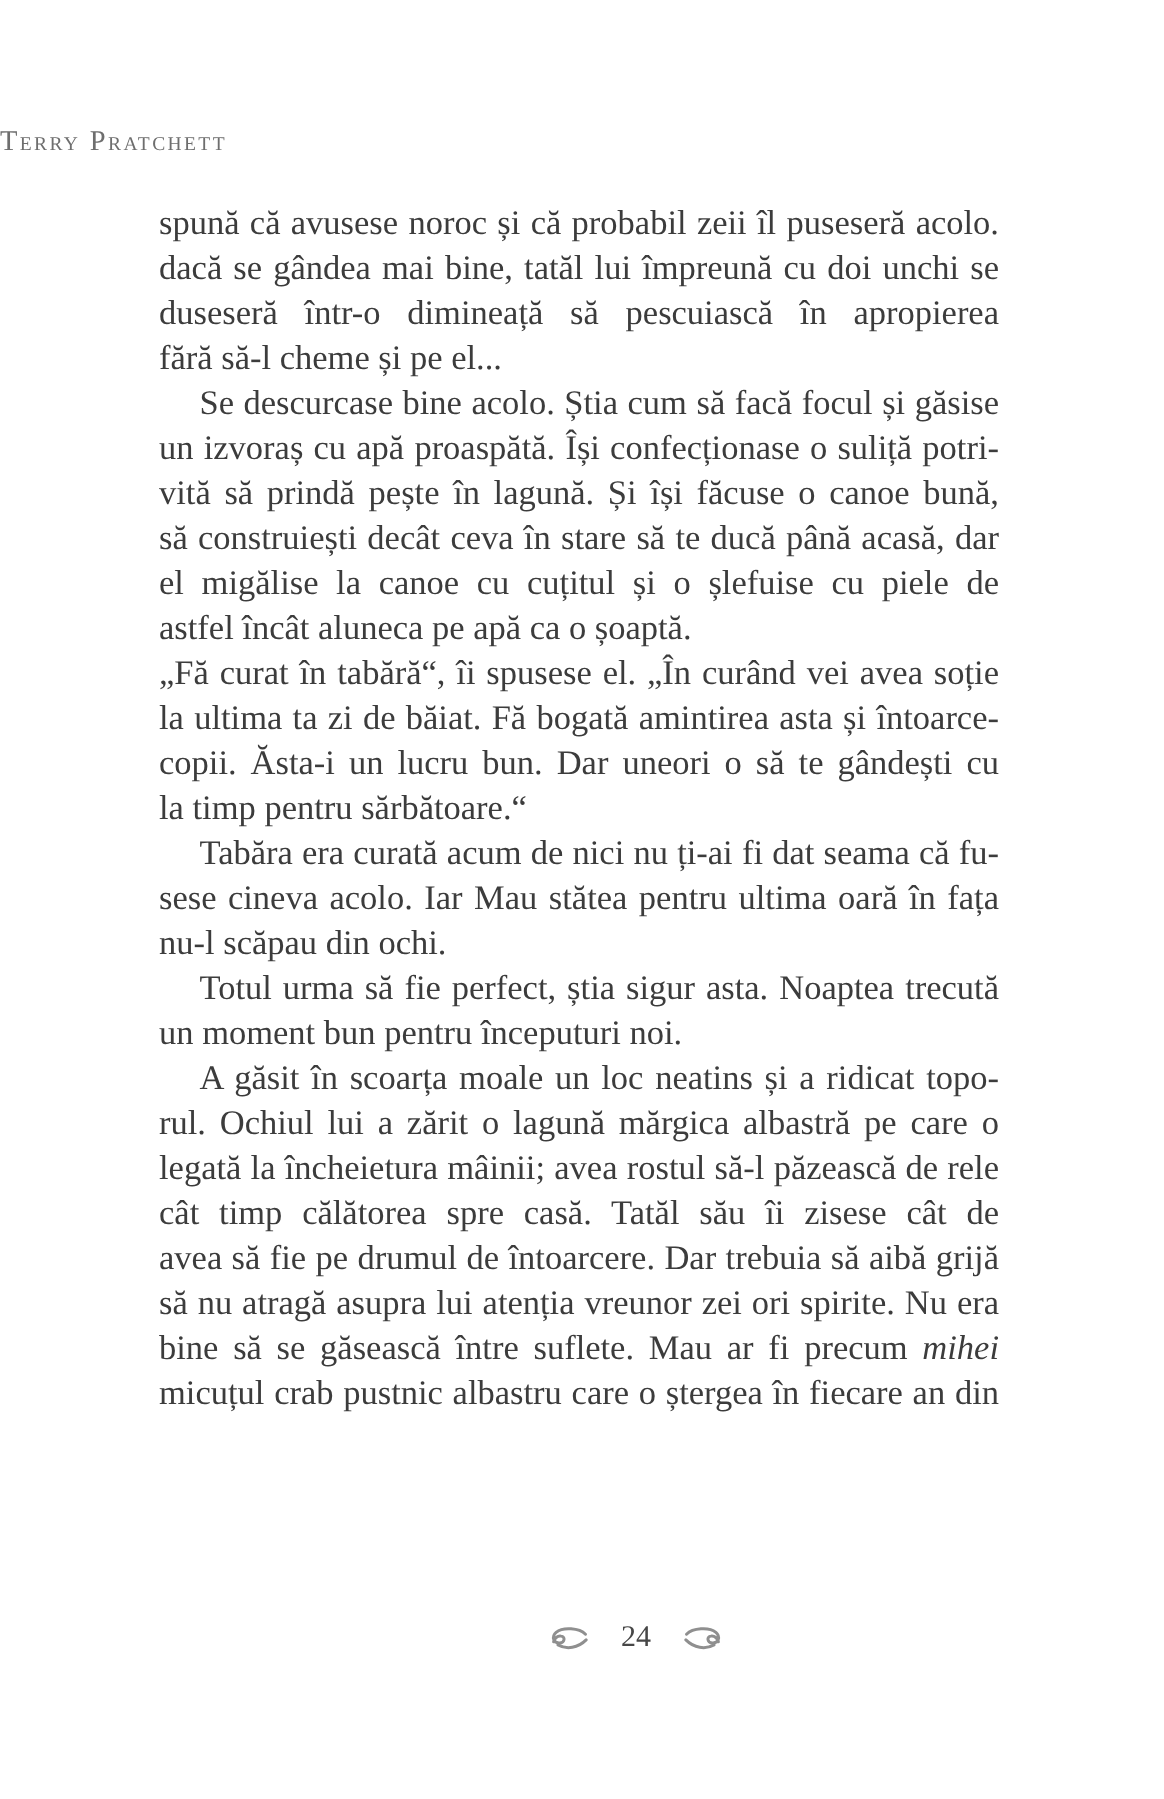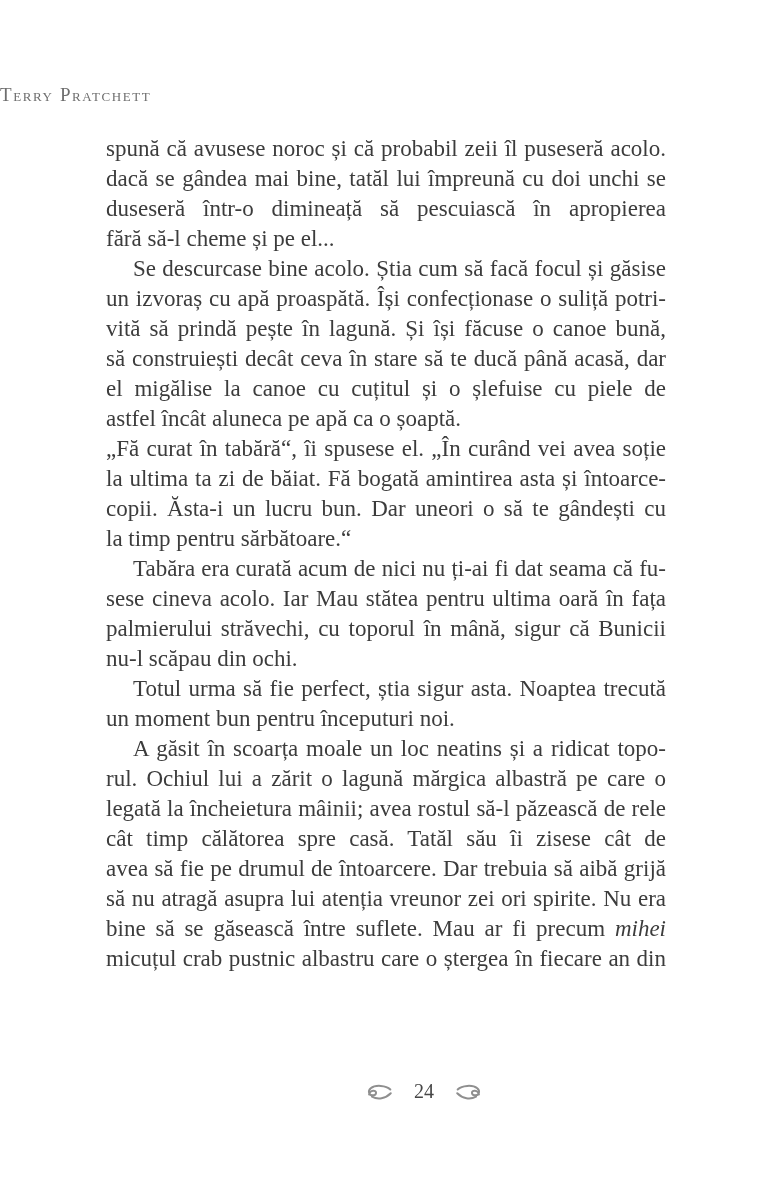--- a/index.html
+++ b/index.html
@@ -71,21 +71,20 @@
     <div>
       <div class="line">„Fă curat în tabără“, îi spusese el. „În curând vei avea soție și</div>
       <div class="line">la ultima ta zi de băiat. Fă bogată amintirea asta și întoarce-te</div>
       <div class="line">copii. Ăsta-i un lucru bun. Dar uneori o să te gândești cu drag</div>
       <div class="line end">la timp pentru sărbătoare.“</div>
     </div>
 
     <div>
       <div class="line ind">Tabăra era curată acum de nici nu ți-ai fi dat seama că fu-</div>
       <div class="line">sese cineva acolo. Iar Mau stătea pentru ultima oară în fața</div>
-      <div class="line">palmierului străvechi, cu toporul în mână, sigur că Bunicii</div>
       <div class="line end">nu-l scăpau din ochi.</div>
     </div>
 
     <div>
       <div class="line ind">Totul urma să fie perfect, știa sigur asta. Noaptea trecută</div>
       <div class="line end">un moment bun pentru începuturi noi.</div>
     </div>
 
     <div>
       <div class="line ind">A găsit în scoarța moale un loc neatins și a ridicat topo-</div>

